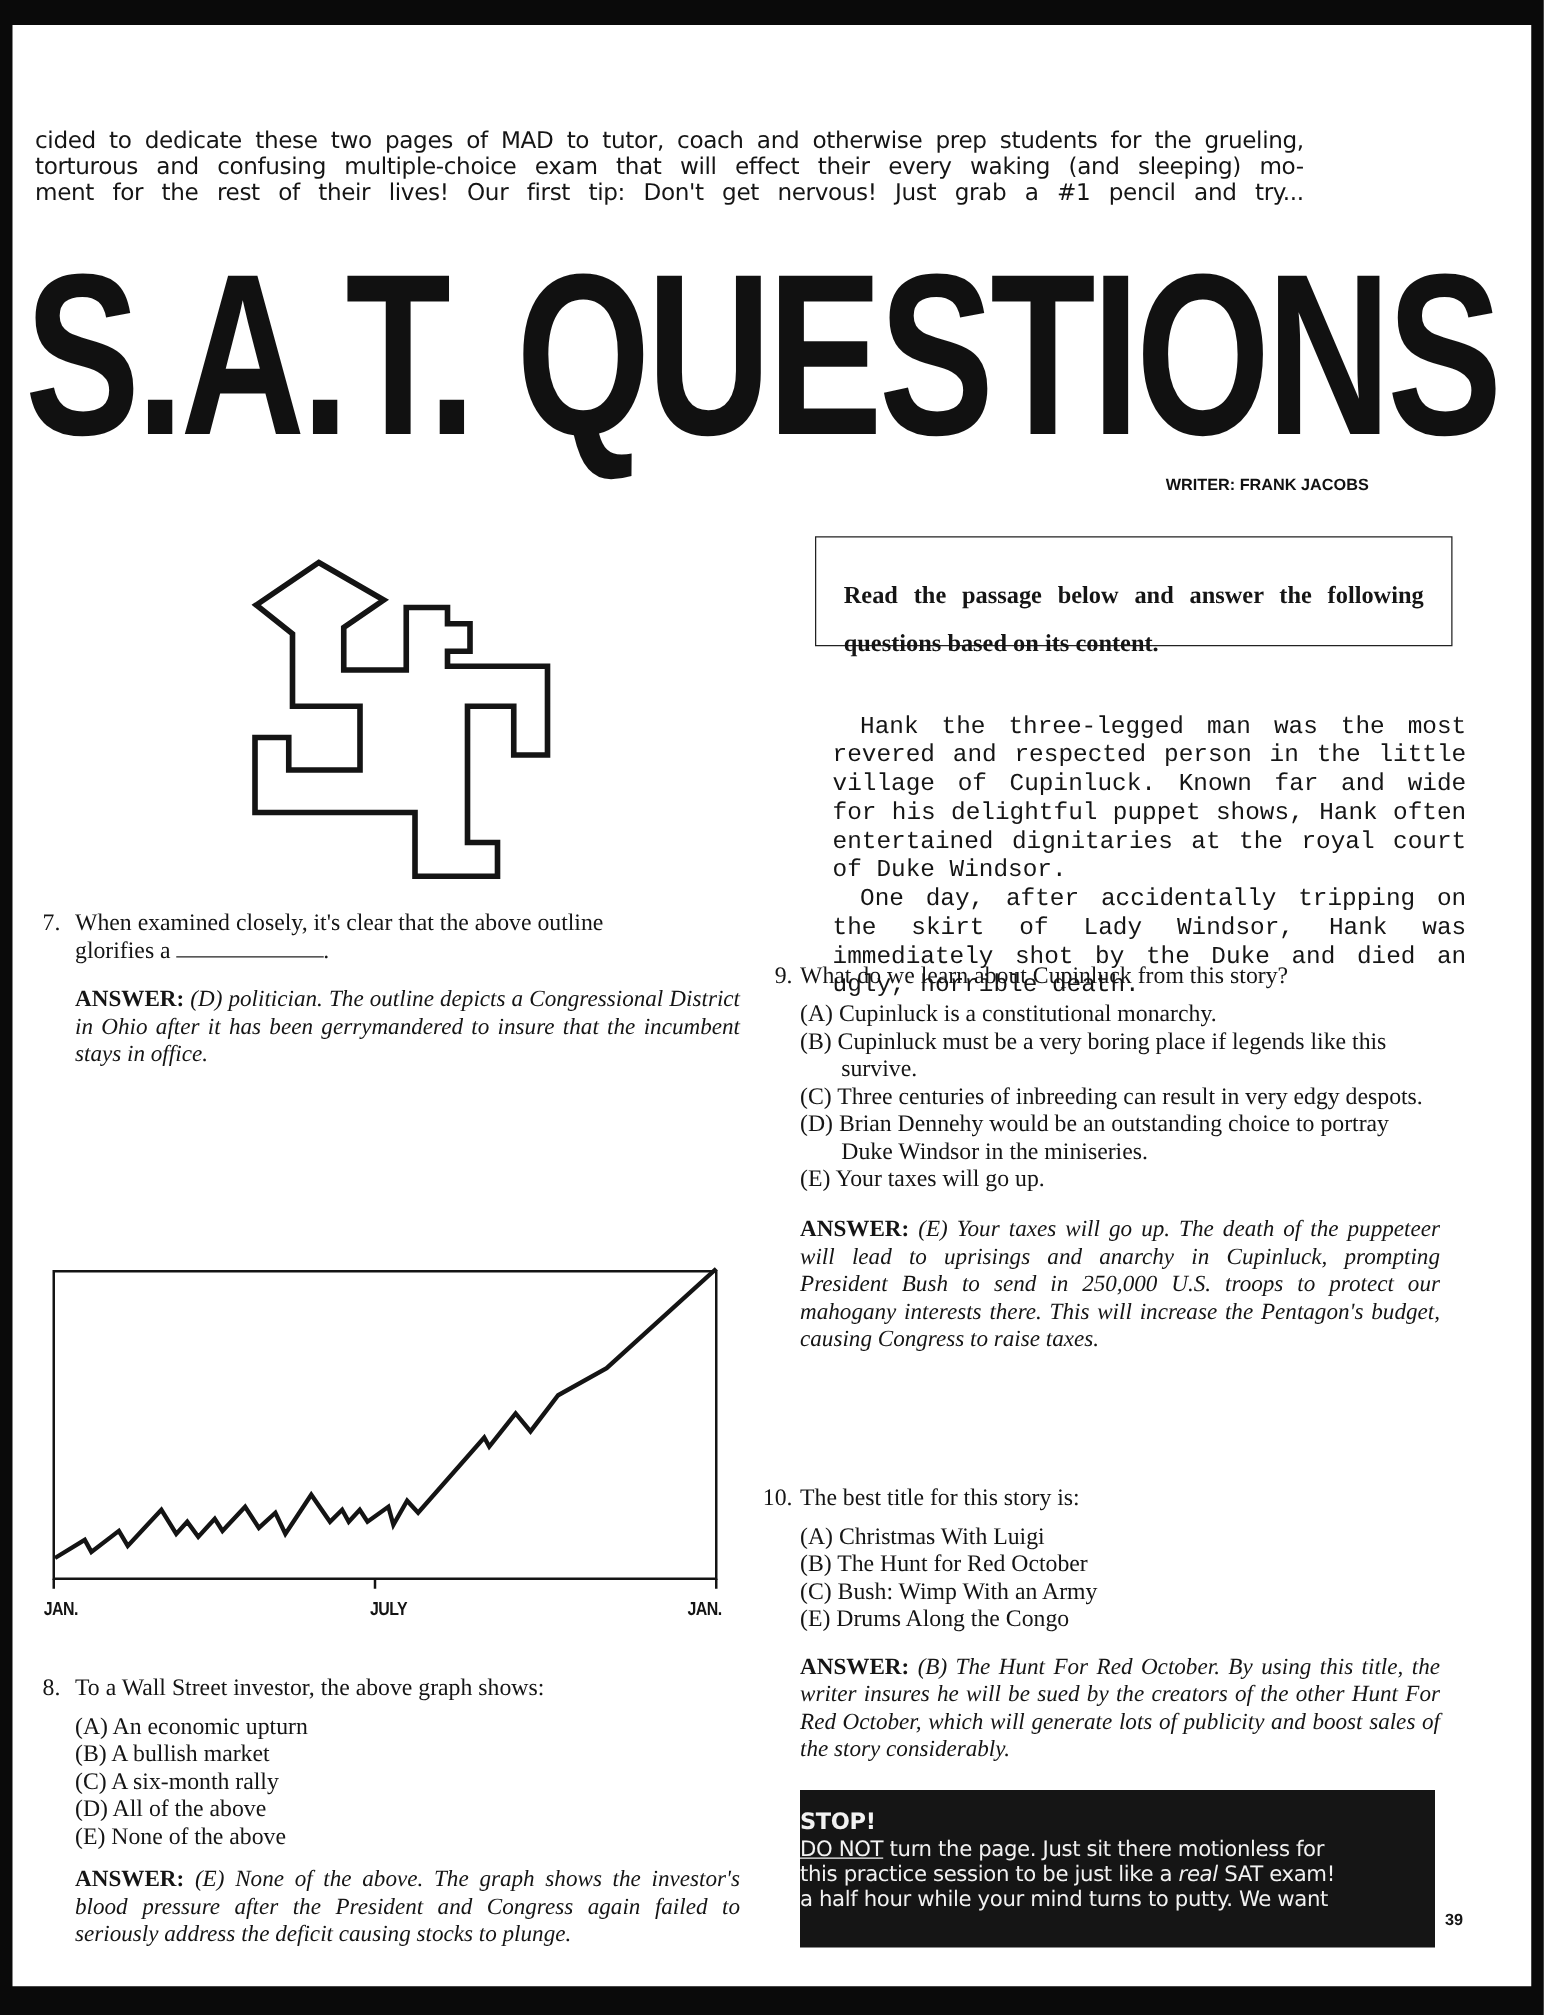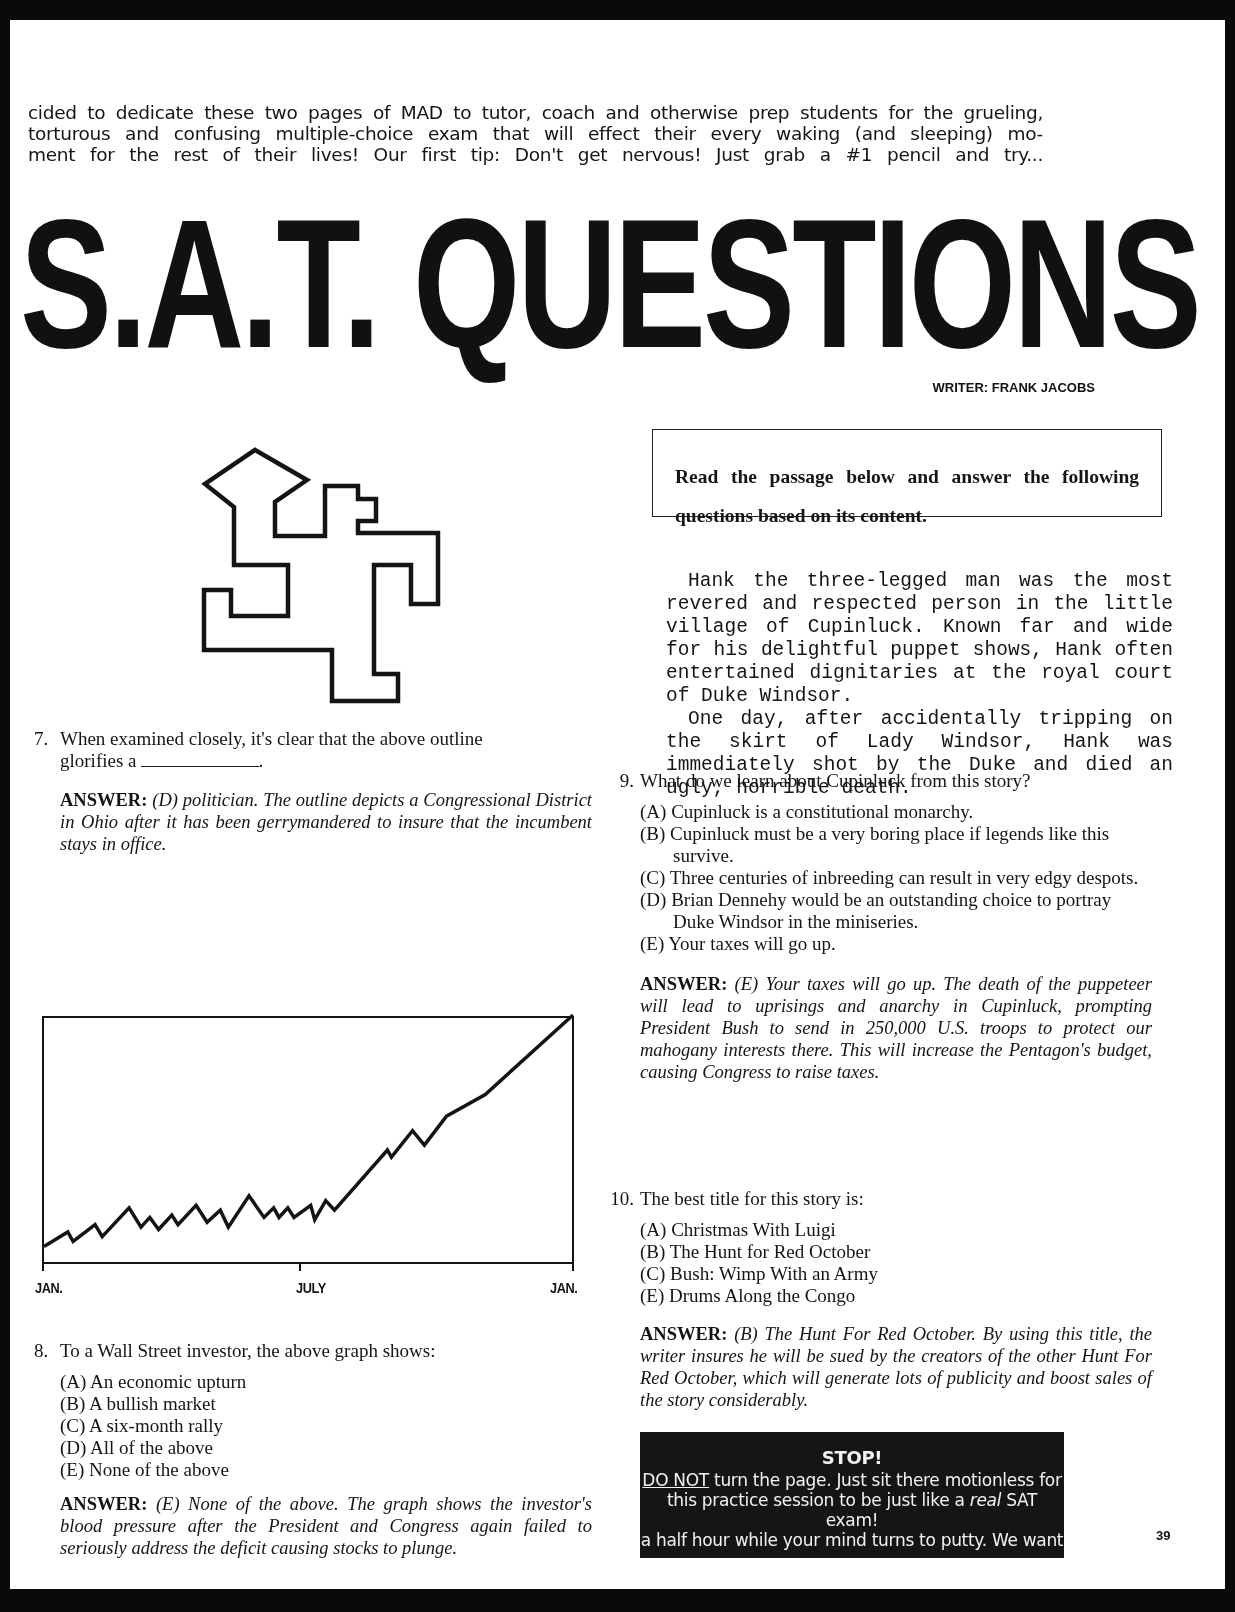--- a/index.html
+++ b/index.html
@@ -47,22 +47,22 @@
     padding: 20px 22px 0 22px; font-weight: bold; color: #151515;
   }
   .instr-box span { display:block; text-align: justify; margin-top: 15px; }
   .passage {
     position: absolute; left: 656px; top: 550px; width: 507px;
     font-family: Liberation Mono, monospace; font-size: 19.5px; line-height: 23px;
     text-align: justify; color: #151515;
   }
   .passage p { margin: 0; text-indent: 22px; }
   .stop {
-    position: absolute; left: 630px; top: 1412px; width: 424px; height: 126px;
-    background: #151515; color: #f2f2f2; text-align: center;
+    position: absolute; left: 630px; top: 1412px; width: 508px; height: 126px;
+    background: #151515; color: #f2f2f2; text-align: left;
     font-family: "DejaVu Sans", sans-serif; font-size: 17px; line-height: 20px; letter-spacing: -0.3px;
   }
   .stop .head { font-weight: bold; font-size: 18px; margin-top: 16px; margin-bottom: 2px; }
   .stop u { text-decoration: underline; }
   .pagenum {
     position: absolute; left: 1146px; top: 1508px;
     font-family: "Liberation Sans", sans-serif; font-weight: bold; font-size: 13px;
   }
 </style>
 </head>

